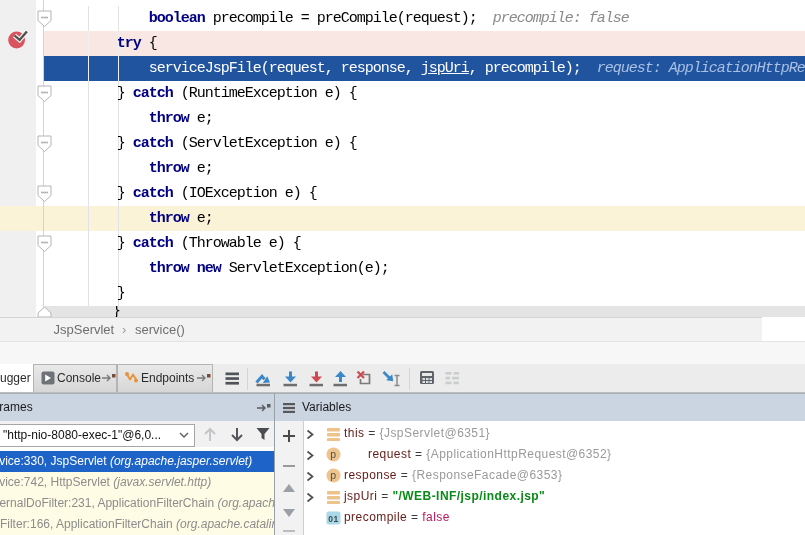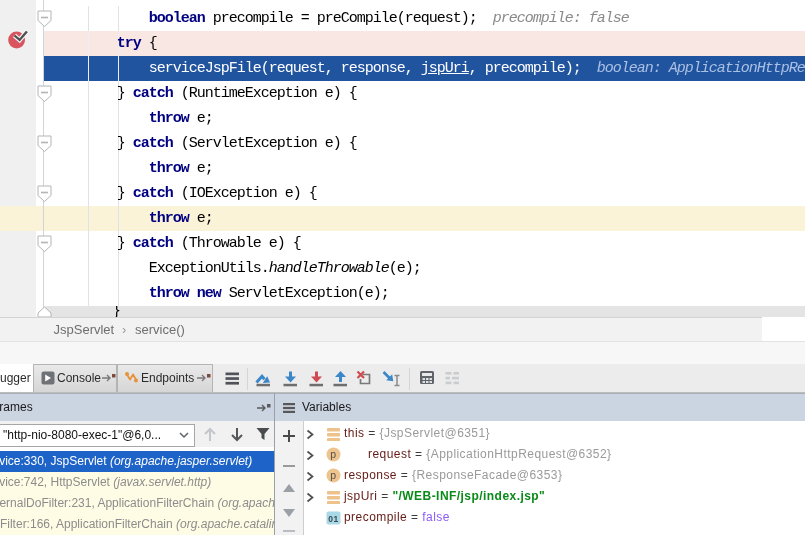--- a/index.html
+++ b/index.html
@@ -66,29 +66,28 @@
   <div class="rowblue"></div>
   <div class="rowyell"></div>
   <div class="guide" style="left:87.5px"></div>
   <div class="guide" style="left:117.5px"></div>
   <div class="guidew" style="left:87.5px;top:31px;height:50px"></div>
   <div class="guidew" style="left:117.5px;top:31px;height:50px"></div>
   <div id="gutline"></div>
   <div id="code">
 <div>        <span class="k">boolean</span> precompile = preCompile(request);  <span class="hint">precompile: false</span></div>
 <div>    <span class="k">try</span> {</div>
-<div class="w">        serviceJspFile(request, response, <span style="text-decoration:underline">jspUri</span>, precompile);  <span class="whint">boolean: ApplicationHttpRe</span></div>
+<div class="w">        serviceJspFile(request, response, <span style="text-decoration:underline">jspUri</span>, precompile);  <span class="whint">request: ApplicationHttpRe</span></div>
 <div>    } <span class="k">catch</span> (RuntimeException e) {</div>
 <div>        <span class="k">throw</span> e;</div>
 <div>    } <span class="k">catch</span> (ServletException e) {</div>
 <div>        <span class="k">throw</span> e;</div>
 <div>    } <span class="k">catch</span> (IOException e) {</div>
 <div>        <span class="k">throw</span> e;</div>
 <div>    } <span class="k">catch</span> (Throwable e) {</div>
-<div>        ExceptionUtils.<span class="it">handleThrowable</span>(e);</div>
 <div>        <span class="k">throw</span> <span class="k">new</span> ServletException(e);</div>
 <div>    }</div>
   </div>
   <div class="rowgray"></div>
   <div style="position:absolute;left:112px;top:306px;width:20px;height:11px;overflow:hidden;">
     <span style="position:absolute;left:0;top:-3px;font-family:'Liberation Mono',monospace;font-size:15px;color:#000;">}</span>
   </div>
 
   <svg class="abs" style="left:8px;top:31px" width="22" height="20">
     <circle cx="8.6" cy="9" r="8.4" fill="#d9545e"></circle>
@@ -325,15 +324,15 @@
       <rect x="0" y="6" width="13" height="3.4" rx="1" fill="#edc28b"></rect>
       <rect x="0" y="11" width="13" height="3.4" rx="1" fill="#edc28b"></rect>
     </svg>
     <span style="position:absolute;left:69px;"><span class="vname">jspUri</span><span class="veq"> = </span><span class="vgreen">"/WEB-INF/jsp/index.jsp"</span></span>
   </div>
   <div class="trow" style="top:86px;">
     <svg style="position:absolute;left:51px;top:4px" width="15" height="14">
       <rect x="0.5" y="0.5" width="14" height="13" rx="2" fill="#a9d8e6"></rect>
       <text x="7.5" y="10.5" font-size="8.5" font-weight="bold" fill="#3c4a50" text-anchor="middle" font-family="Liberation Sans">01</text>
     </svg>
-    <span style="position:absolute;left:69px;"><span class="vname">precompile</span><span class="veq"> = </span><span style="color:#8b5cf6">false</span></span>
+    <span style="position:absolute;left:69px;"><span class="vname">precompile</span><span class="veq"> = </span><span style="color:#be185d">false</span></span>
   </div>
 </div>
 
 </body></html>

